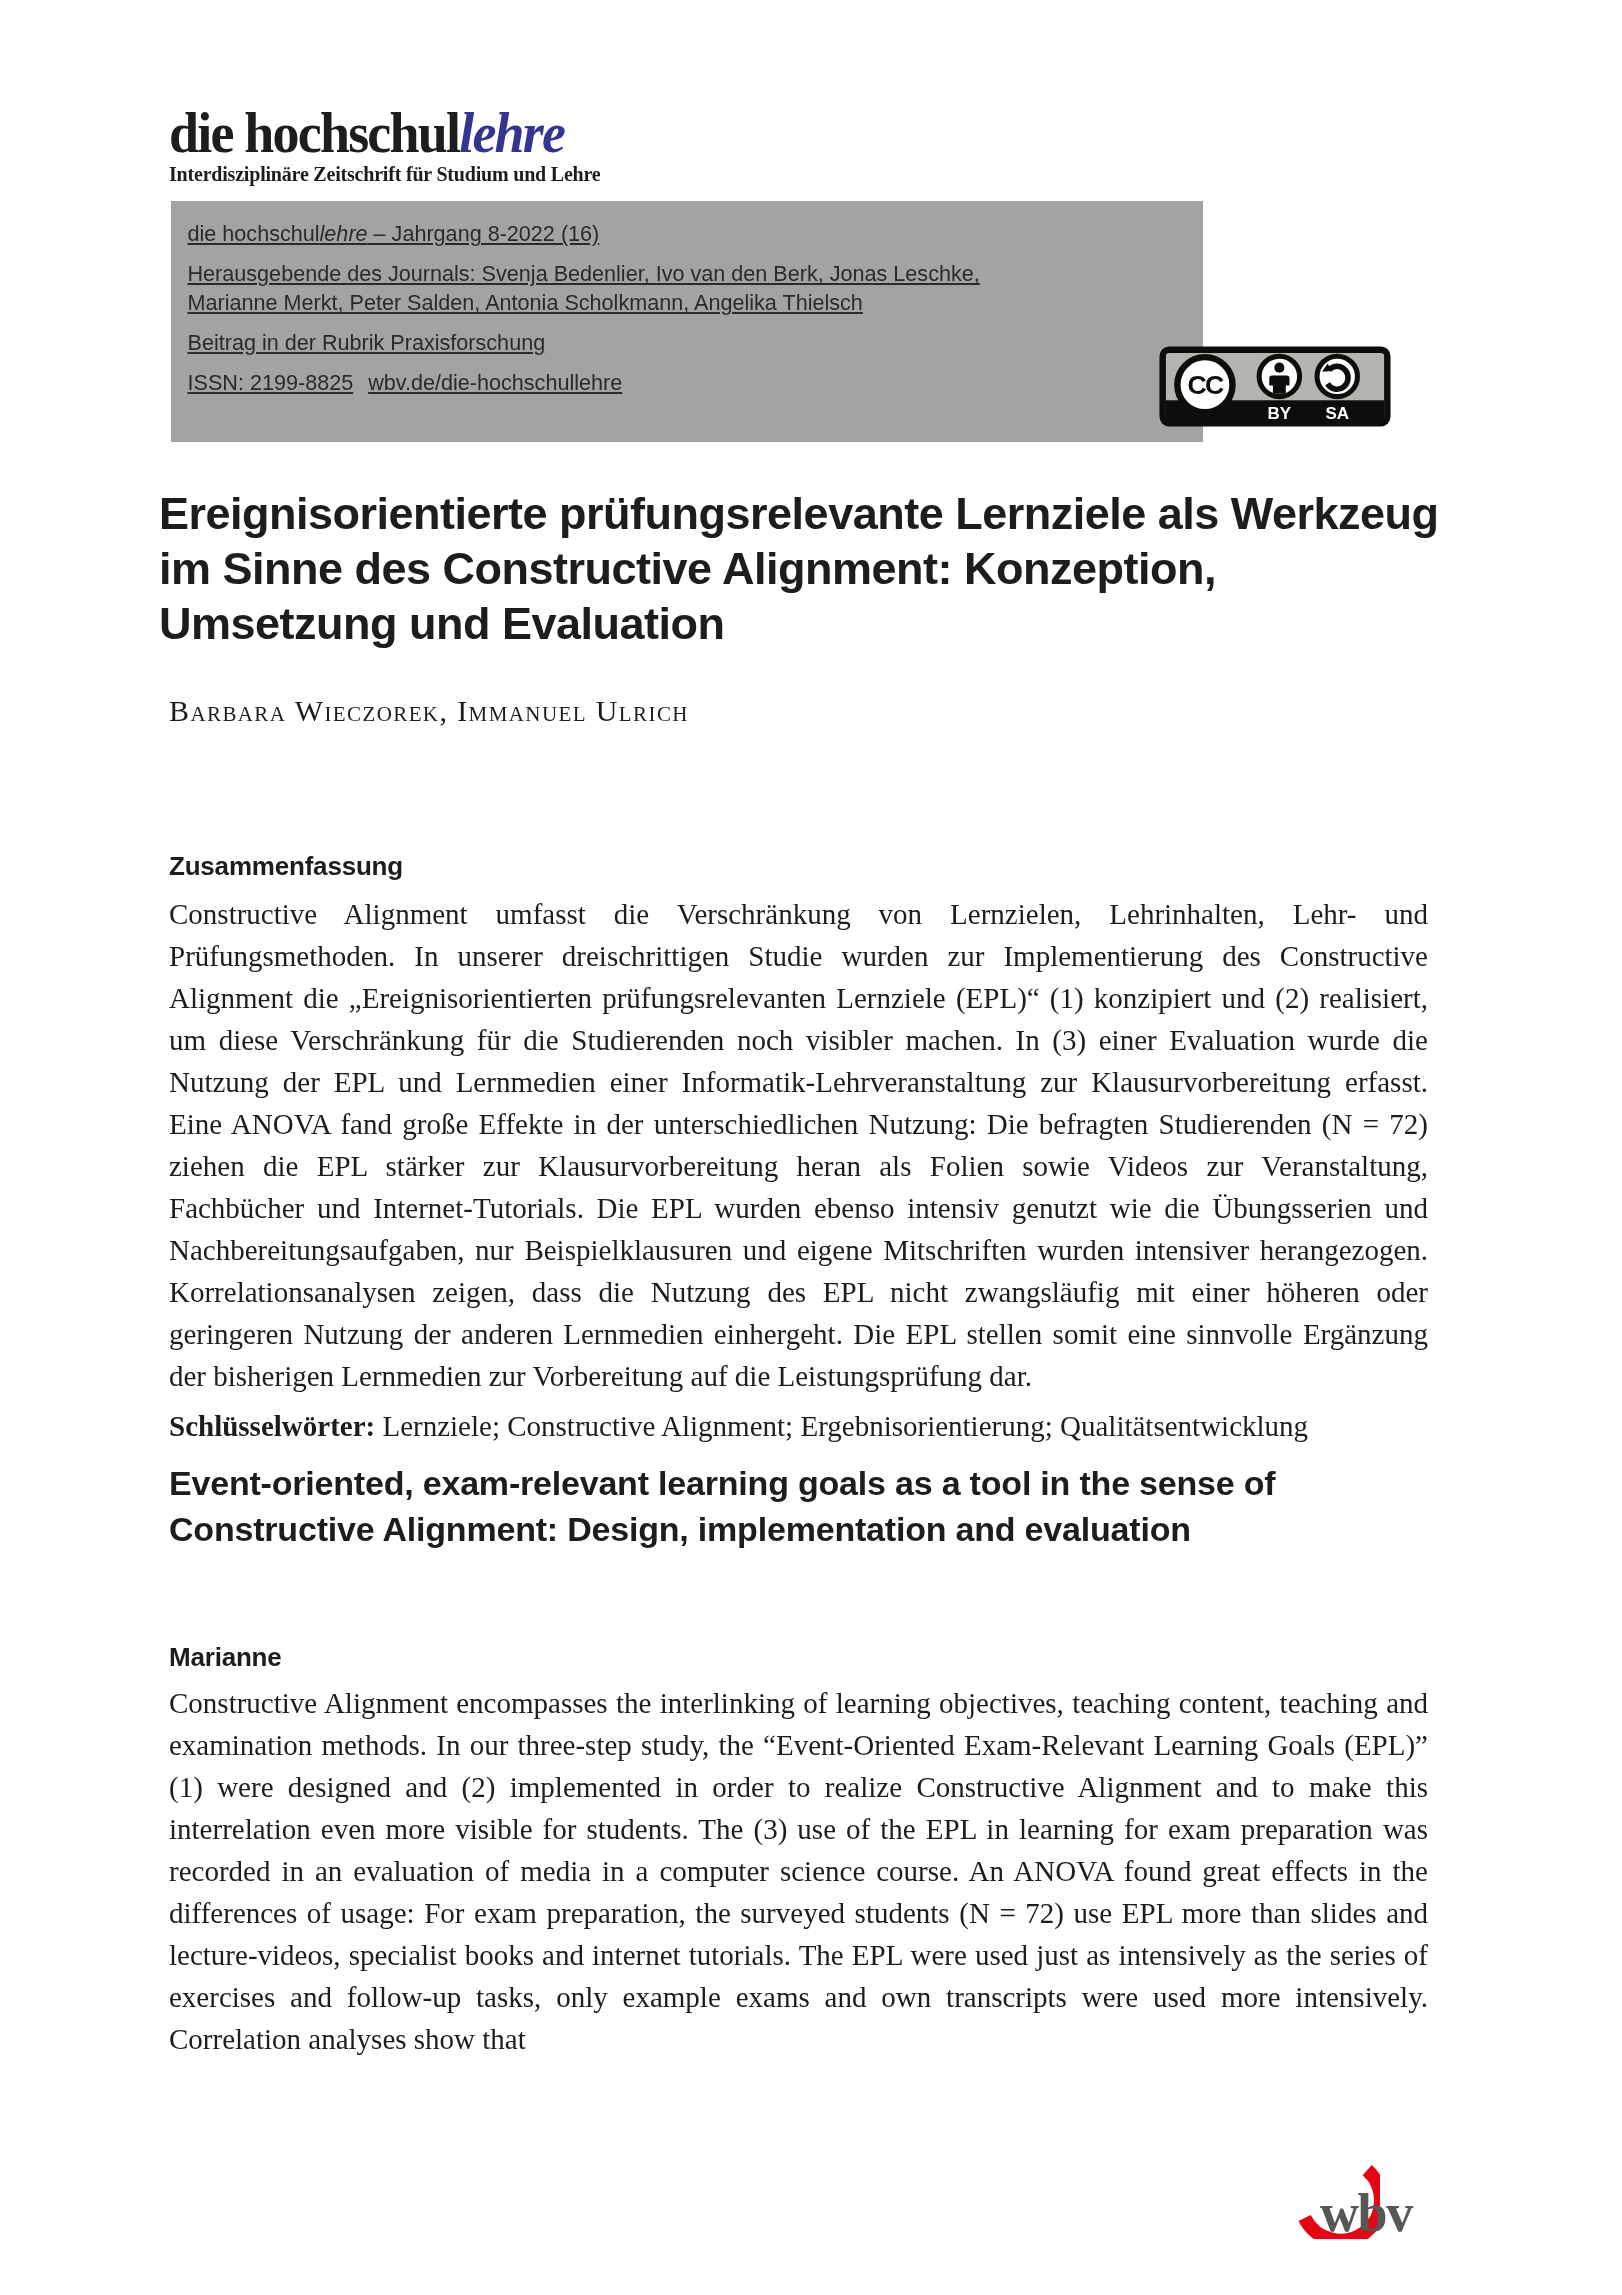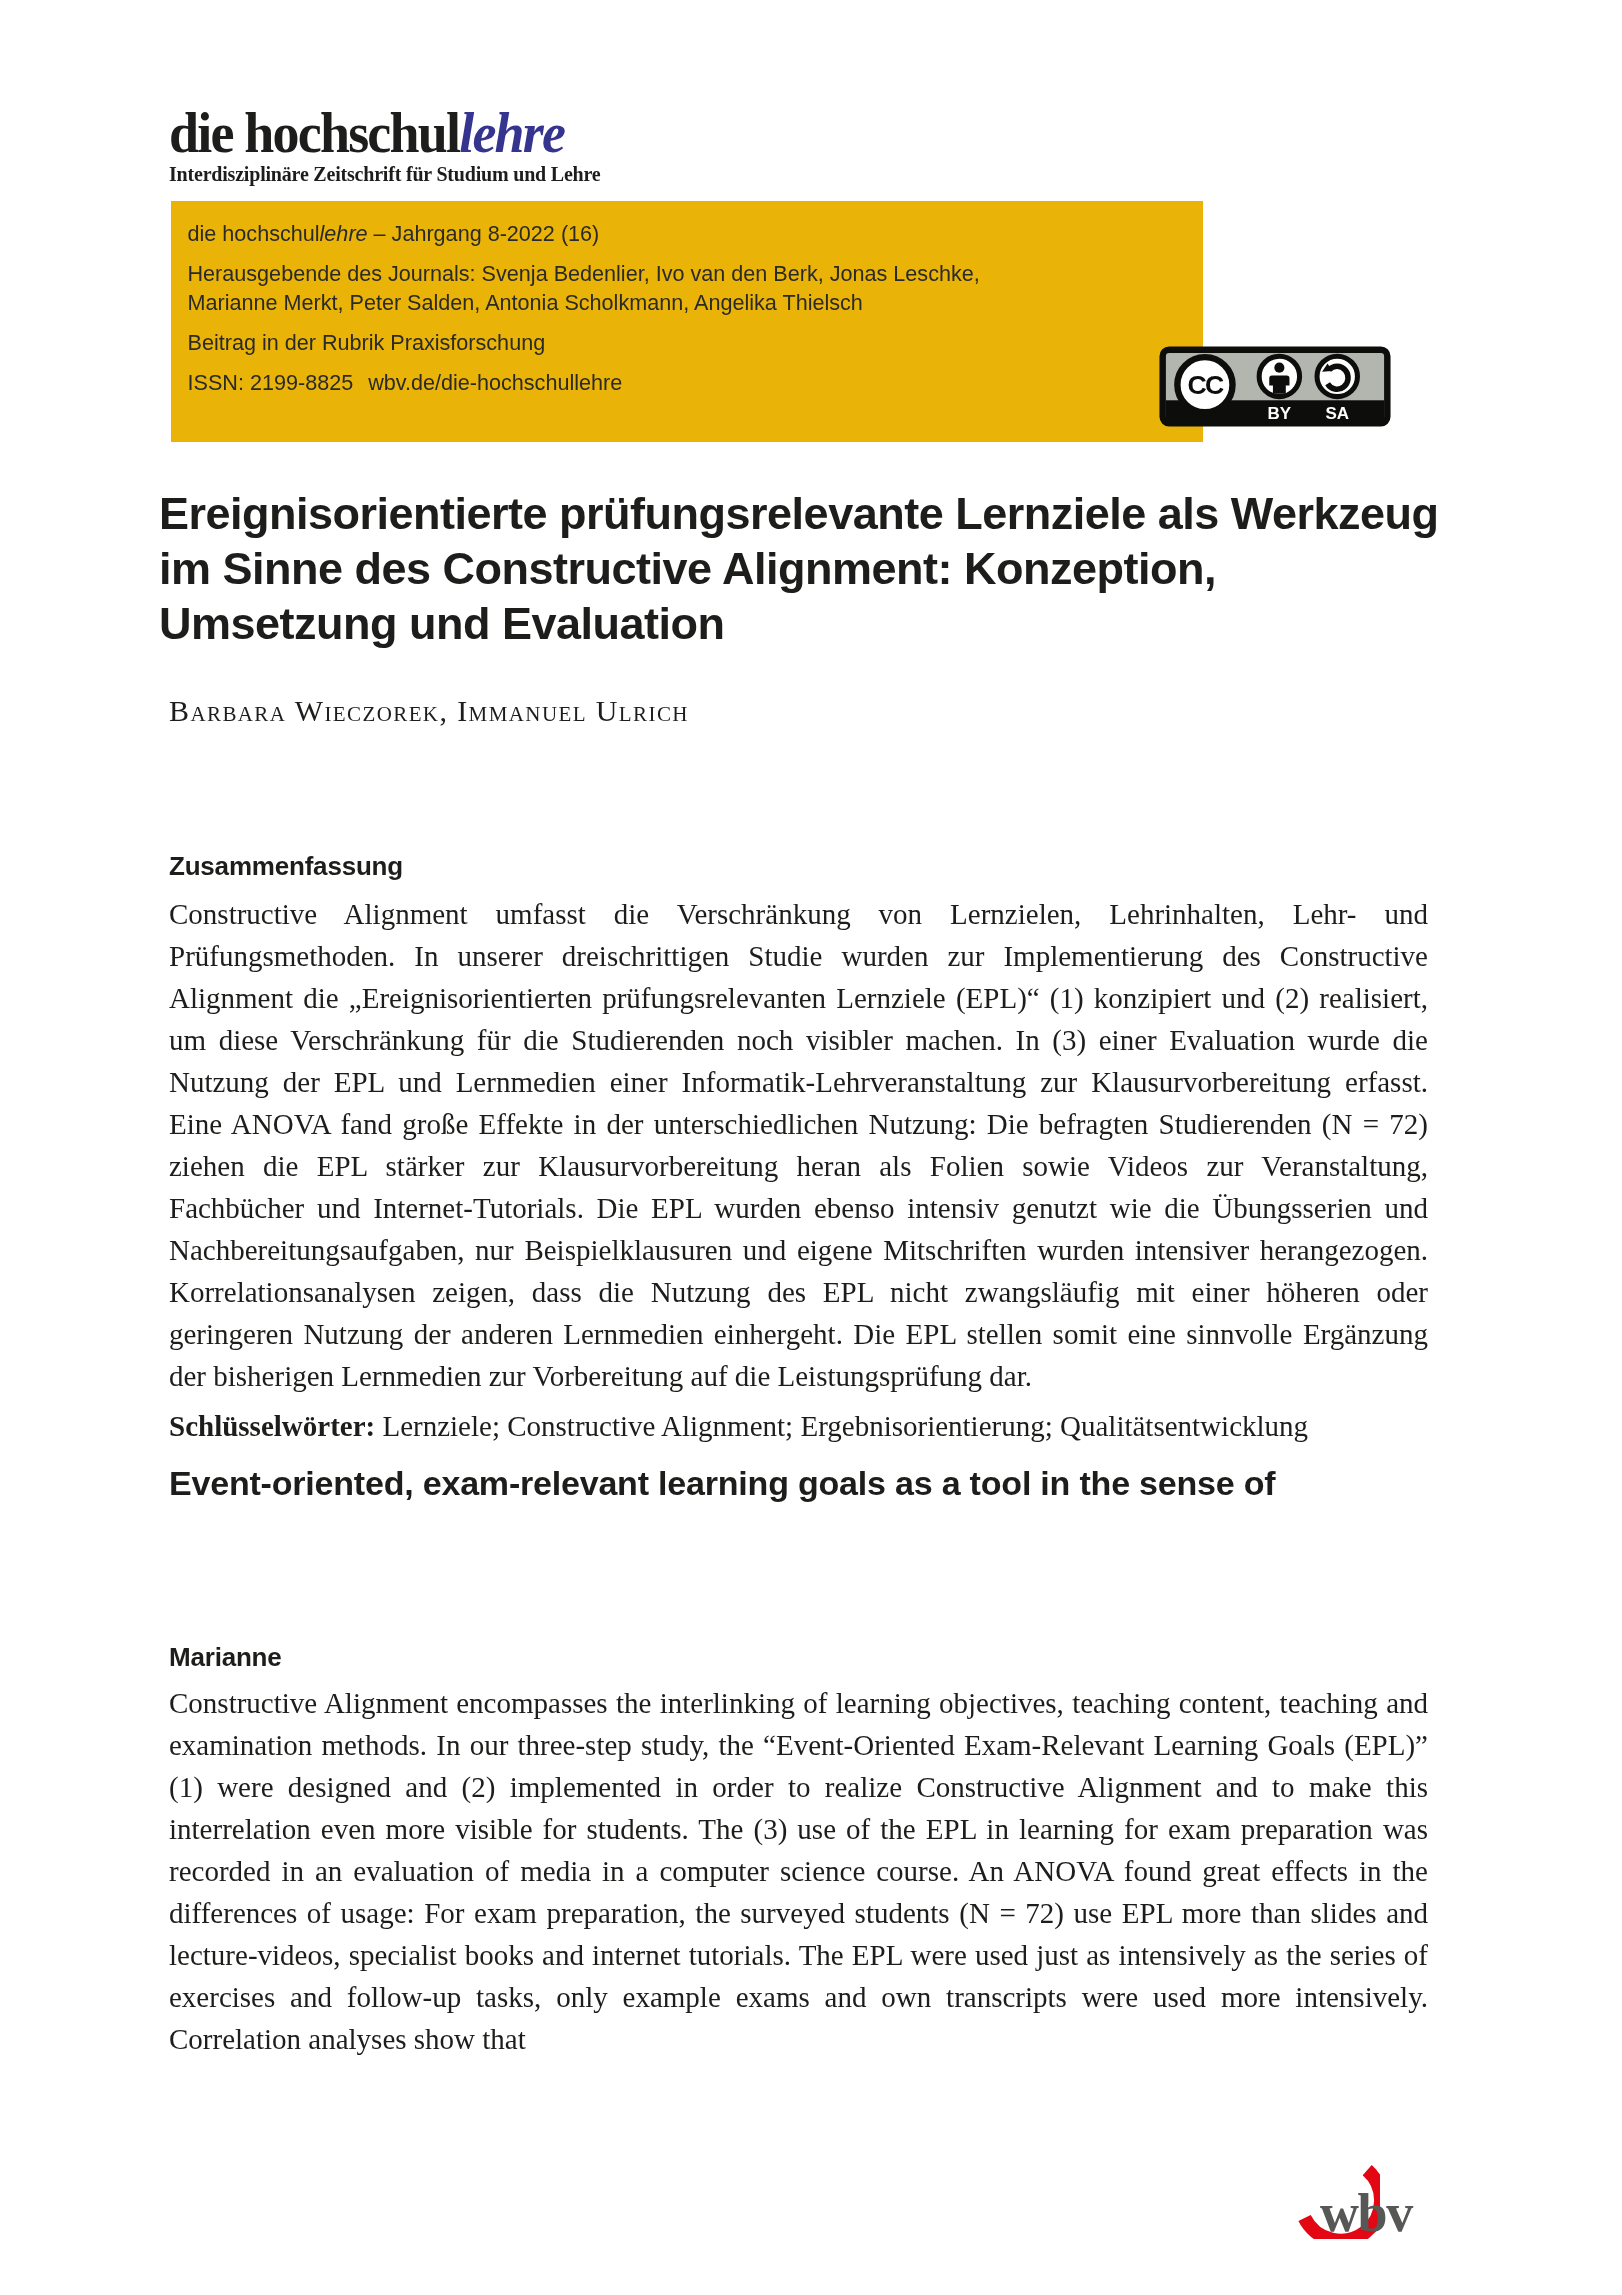--- a/index.html
+++ b/index.html
@@ -33,26 +33,27 @@
     letter-spacing:-0.2px;
     margin-top:4.6px;
     color:#1d1d1b;
     white-space:nowrap;
   }
   
   .info-box{
     position:absolute;
     left:171px;top:201px;
     width:1032px;height:241px;
-    background:#eab308;
+    background:#a3a3a3;
     box-sizing:border-box;
     padding:18.4px 0 0 16.5px;
     font-size:21.6px;
     line-height:29px;
     color:#2a2a28;
+    text-decoration:underline;
   }
   .info-box p{margin:0 0 11px 0;}
   .info-box .ital{font-style:italic;}
   .issn-row span.web{margin-left:15px;}
   .cc-badge{
     position:absolute;
     left:988px;  
     top:145px;    
     width:232px;height:81px;
   }
@@ -153,20 +154,21 @@
 
   <div class="authors">Barbara Wieczorek, Immanuel Ulrich</div>
 
   <h2 class="h-sans h-zusammenfassung">Zusammenfassung</h2>
   <p class="body-text abstract-de">Constructive Alignment umfasst die Verschränkung von Lernzielen, Lehrinhalten, Lehr- und Prüfungsmethoden. In unserer dreischrittigen Studie wurden zur Implementierung des Constructive Alignment die „Ereignisorientierten prüfungsrelevanten Lernziele (EPL)“ (1) konzipiert und (2) realisiert, um diese Verschränkung für die Studierenden noch visibler machen. In (3) einer Evaluation wurde die Nutzung der EPL und Lernmedien einer Informatik-Lehrveranstaltung zur Klausurvorbereitung erfasst. Eine ANOVA fand große Effekte in der unterschiedlichen Nutzung: Die befragten Studierenden (N = 72) ziehen die EPL stärker zur Klausurvorbereitung heran als Folien sowie Videos zur Veranstaltung, Fachbücher und Internet-Tutorials. Die EPL wurden ebenso intensiv genutzt wie die Übungsserien und Nachbereitungsaufgaben, nur Beispielklausuren und eigene Mitschriften wurden intensiver herangezogen. Korrelationsanalysen zeigen, dass die Nutzung des EPL nicht zwangsläufig mit einer höheren oder geringeren Nutzung der anderen Lernmedien einhergeht. Die EPL stellen somit eine sinnvolle Ergänzung der bisherigen Lernmedien zur Vorbereitung auf die Leistungsprüfung dar.</p>
 
   <p class="body-text keywords"><span class="kw-label">Schlüsselwörter:</span><span> Lernziele; Constructive Alignment; Ergebnisorientierung; Qualitätsentwicklung</span></p>
 
   <h2 class="title-en">
     <div>Event-oriented, exam-relevant learning goals as a tool in the sense of</div>
+    <div>Constructive Alignment: Design, implementation and evaluation</div>
   </h2>
 
   <h3 class="h-sans h-abstract">Marianne</h3>
   <p class="body-text abstract-en">Constructive Alignment encompasses the interlinking of learning objectives, teaching content, teaching and examination methods. In our three-step study, the “Event-Oriented Exam-Relevant Learning Goals (EPL)” (1) were designed and (2) implemented in order to realize Constructive Alignment and to make this interrelation even more visible for students. The (3) use of the EPL in learning for exam preparation was recorded in an evaluation of media in a computer science course. An ANOVA found great effects in the differences of usage: For exam preparation, the surveyed students (N = 72) use EPL more than slides and lecture-videos, specialist books and internet tutorials. The EPL were used just as intensively as the series of exercises and follow-up tasks, only example exams and own transcripts were used more intensively. Correlation analyses show that</p>
 
   <div class="wbv">
     <svg width="96" height="99" viewBox="0 0 210 215">
       <path d="M 45 170 A 88 88 0 1 0 182 65" fill="none" stroke="#e30613" stroke-width="30" transform="scale(1,1)"></path>
     </svg>
     <div class="wbv-text">wbv</div>

